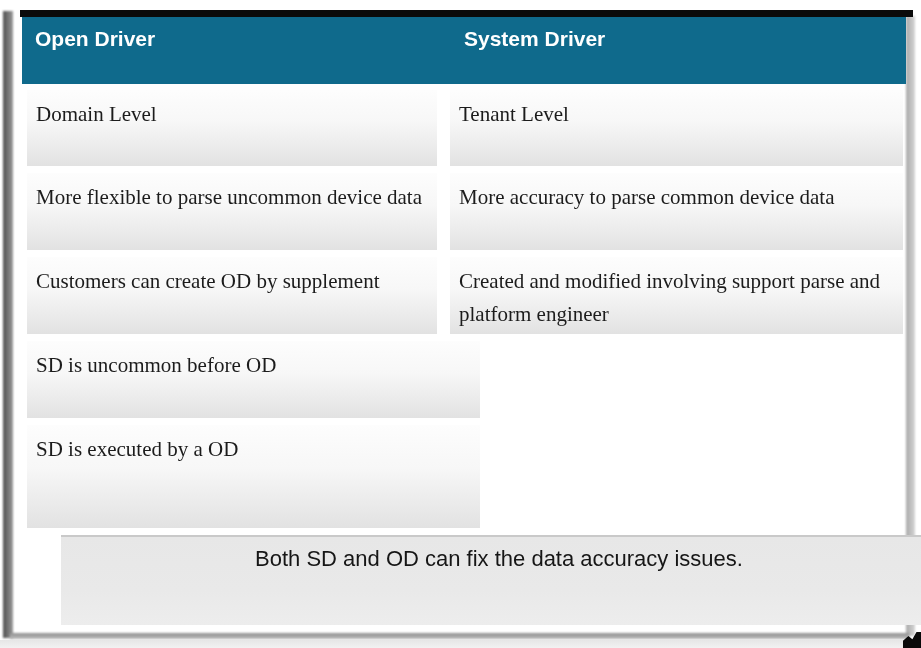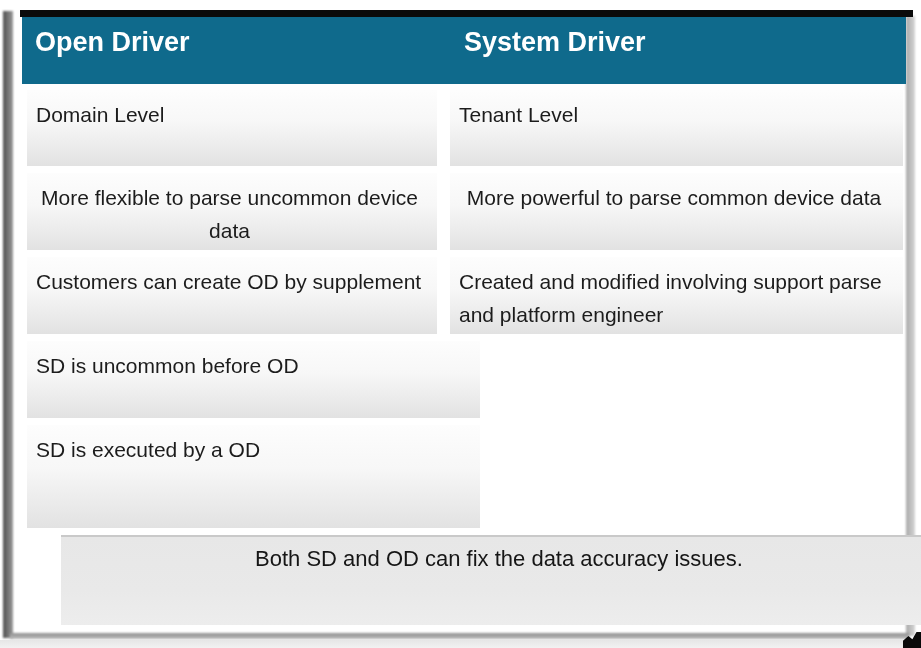--- a/index.html
+++ b/index.html
@@ -49,48 +49,48 @@
     width: 893px; height: 7px;
     background: #0b0b0b;
   }
   
   .header {
     position: absolute;
     left: 22px; top: 17px;
     width: 884px; height: 67px;
     color: #ffffff;
     font-weight: bold;
-    font-size: 27px;
+    font-size: 21px;
   }
   .header .h-label { position: absolute; top: 10px; white-space: nowrap; }
   .header .h1 { left: 13px; }
   .header .h2 { left: 442px; }
   .header-bg { position: absolute; inset: 0; }
   
   .body {
     position: absolute;
     left: 27px; top: 90px;
     width: 876px;
     display: flex;
     flex-direction: column;
     gap: 7px;
   }
-  .row { display: flex; gap: 13px; }
+  .row { display: flex; gap: 13px; font-family: Liberation Serif, serif; }
   .cell {
     background: linear-gradient(180deg, #fdfdfd 0%, #f7f7f7 42%, #e2e2e2 100%);
     color: #1c1c1c;
     font-size: 21px;
     line-height: 33px;
     padding: 8px 14px 0 9px;
     box-sizing: border-box;
   }
   .cell.c1 { width: 410px; }
   .cell.c2 { width: 453px; }
   .row.r1 .cell { height: 76px; }
-  .row.r2 .cell { height: 77px; text-align: center; }
+  .row.r2 .cell { height: 77px; }
   .row.r3 .cell { height: 77px; }
   .row.r4 .cell { height: 77px; }
   .row.r5 .cell { height: 103px; }
   
   .footer-cell {
     width: 876px; height: 90px;
     box-sizing: border-box;
     border-top: 2px solid #c9c9c9;
     background: linear-gradient(180deg, #e7e7e7 0%, #e9e9e9 60%, #ededed 100%);
     color: #161616;
@@ -127,21 +127,21 @@
 
   <div class="body">
 
     <div class="row r1">
       <div class="cell c1">Domain Level</div>
       <div class="cell c2">Tenant Level</div>
     </div>
 
     <div class="row r2">
       <div class="cell c1">More flexible to parse uncommon device data</div>
-      <div class="cell c2">More powerful to parse common device data</div>
+      <div class="cell c2">More accuracy to parse common device data</div>
     </div>
 
     <div class="row r3">
       <div class="cell c1">Customers can create OD by supplement</div>
       <div class="cell c2">Created and modified involving support parse and platform engineer</div>
     </div>
 
     <div class="row r4">
       <div class="cell c2">SD is uncommon before OD</div>
     </div>

